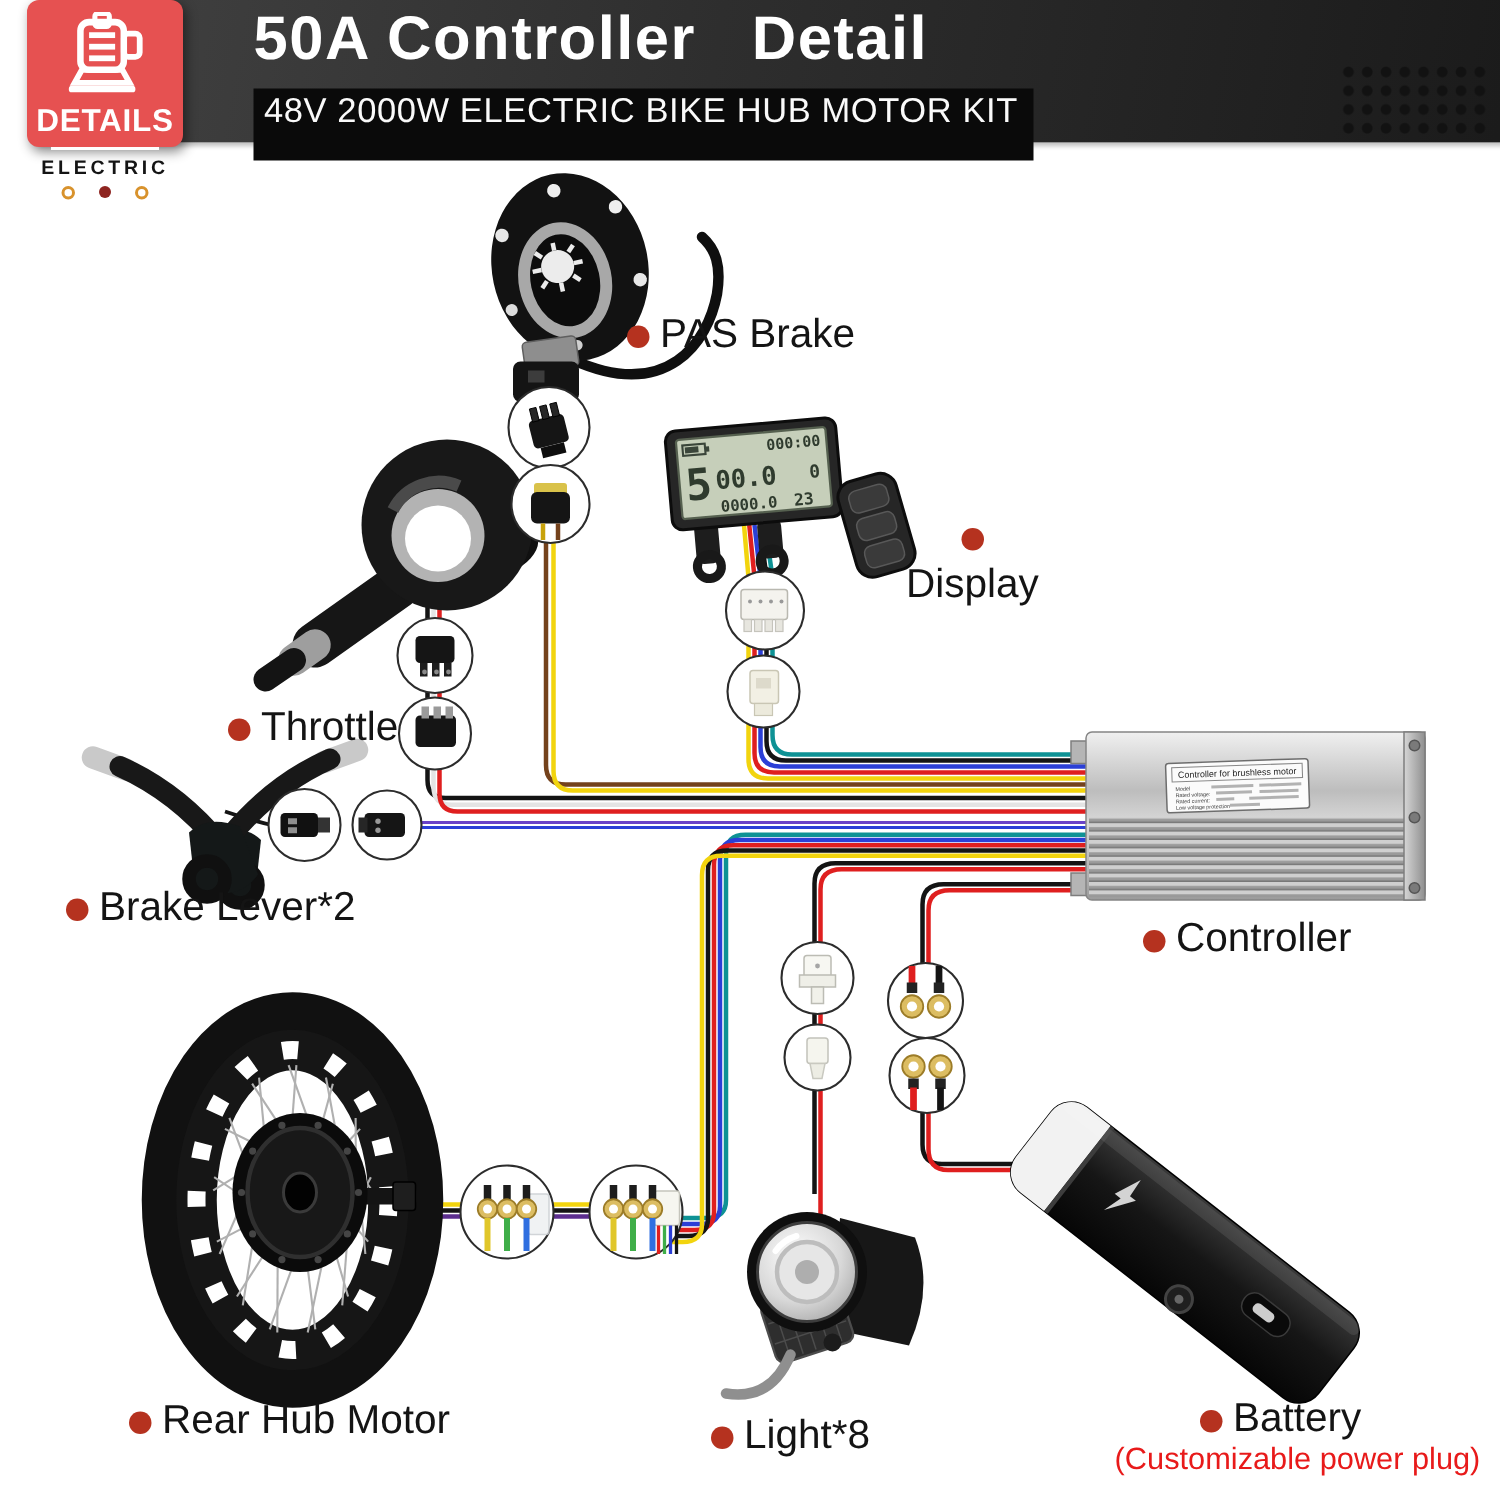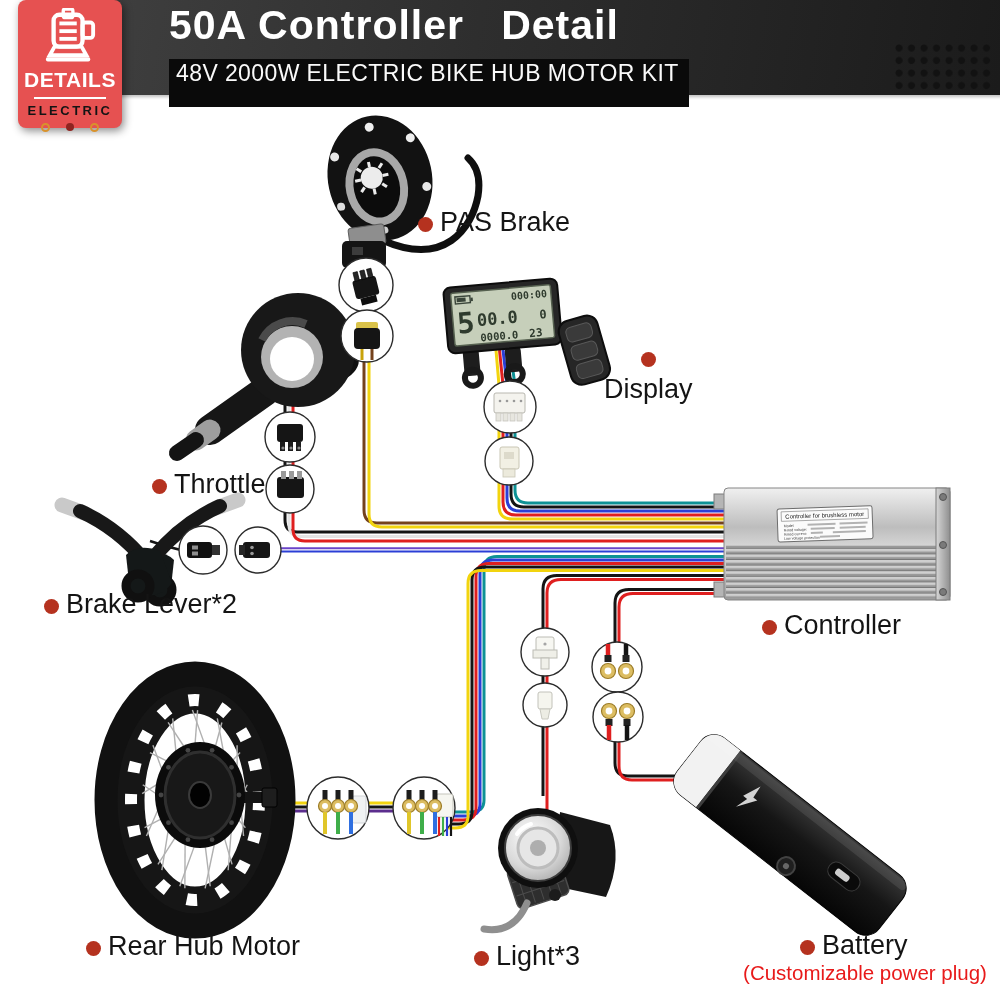--- a/index.html
+++ b/index.html
@@ -10,21 +10,21 @@
           background:linear-gradient(100deg,#424242 0%,#2e2e2e 45%,#1a1a1a 100%);
           box-shadow:0 2px 3px rgba(0,0,0,.25);z-index:2;margin-left:26px;}
   .title{position:absolute;left:143px;top:2px;color:#fff;font-size:41px;font-weight:bold;
          letter-spacing:1px;white-space:pre;}
   .subtitle{position:absolute;left:143px;top:59px;background:#0a0a0a;color:#fafafa;
             font-size:23px;padding:1px 10px 20px 7px;letter-spacing:.4px;white-space:nowrap;}
   .dotgrid{position:absolute;right:33px;top:42px;width:100px;height:50px;
            background-image:radial-gradient(circle at 6px 6px,#121212 3.2px,transparent 3.9px);
            background-size:12.5px 12.5px;}
   
-  .badge{position:absolute;left:18px;top:0;width:104px;height:128px;background:#e65151;
+  .badge{position:absolute;left:18px;top:0;width:104px;height:98px;background:#e65151;
          border-radius:8px;box-shadow:2px 3px 8px rgba(0,0,0,.45);z-index:5;text-align:center;}
   .badge .brand{color:#fff;font-size:21px;font-weight:600;letter-spacing:.5px;margin-top:2px;}
   .badge .rule{width:72px;height:2px;background:#fff;margin:5px auto 4px;}
   .badge .sub{color:#141414;font-size:13px;font-weight:bold;letter-spacing:2.5px;}
   .badge .dots{margin-top:5px;display:flex;justify-content:center;gap:16px;}
   .badge .dots i{width:8px;height:8px;border-radius:50%;display:block;}
   .badge .dots .ring{border:2px solid #d8922c;width:5px;height:5px;}
   .badge .dots .fill{background:#8e2420;}
   
   .diagram{position:absolute;left:0;top:0;width:1000px;height:1000px;z-index:1;}
@@ -498,20 +498,20 @@
   <div class="plabel lbl-motor">
       <span class="bullet"></span>
       <span>Rear Hub Motor</span>
     </div>
   <div class="plabel lbl-controller">
       <span class="bullet"></span>
       <span>Controller</span>
     </div>
   <div class="plabel lbl-light">
       <span class="bullet"></span>
-      <span>Light*3</span>
+      <span>Light*8</span>
     </div>
   <div class="plabel lbl-battery">
       <span class="bullet"></span>
       <span>Battery</span>
     </div>
   <div class="note">(Customizable power plug)</div>
 </div>
 
 </body></html>

